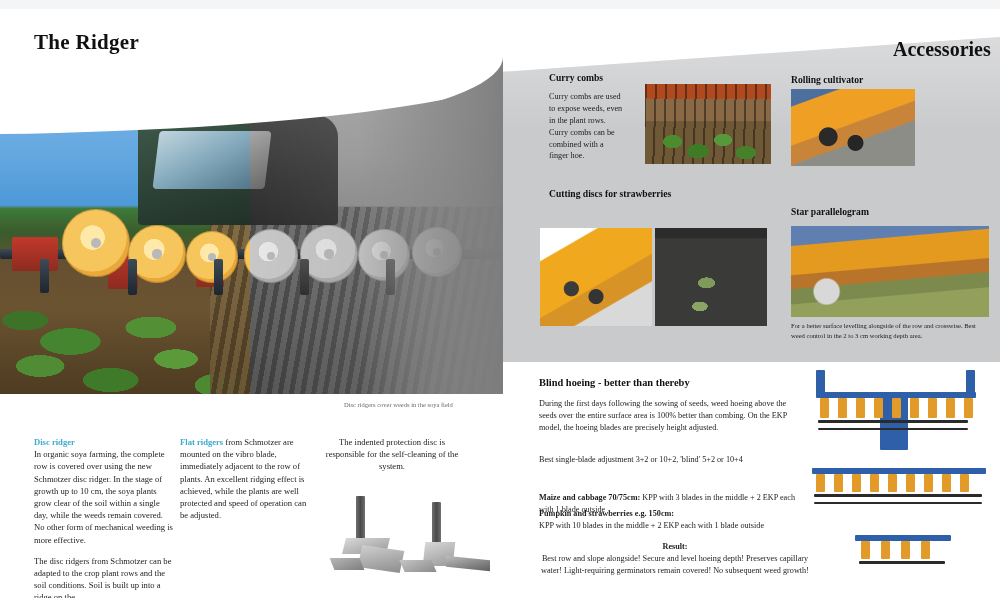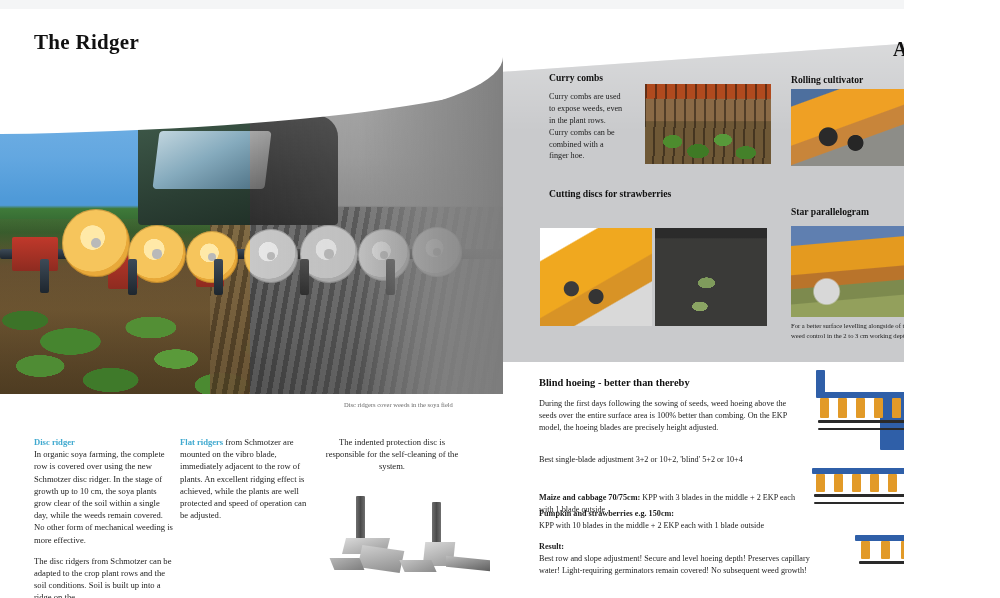--- a/index.html
+++ b/index.html
@@ -3,21 +3,21 @@
 <meta charset="utf-8">
 <style>
   html,body{margin:0;padding:0;}
   body{
     width:1000px;height:598px;
     background:#ffffff;
     font-family:"Liberation Serif", serif;
     overflow:hidden;
     position:relative;
   }
-  .page{position:absolute;left:0;top:0;width:904px;height:598px;overflow:hidden;background:#fff;text-decoration:underline;}
+  .page{position:absolute;left:0;top:0;width:1000px;height:598px;overflow:hidden;background:#fff;text-decoration:underline;}
 
   
   .top-strip{position:absolute;left:0;top:0;width:1000px;height:9px;background:#f4f5f6;}
 
   
   .left-title{
     position:absolute;left:34px;top:30px;
     font-size:21px;font-weight:bold;color:#111;
     letter-spacing:.3px;
     font-family:"Liberation Serif", serif;
@@ -290,22 +290,22 @@
   <div class="rbody" style="left:539px;top:454px;width:270px;">Best single-blade adjustment 3+2 or 10+2, 'blind' 5+2 or 10+4</div>
 
   <div class="rbody" style="left:539px;top:476px;width:272px;margin-top:16px;">
     <b>Maize and cabbage 70/75cm:</b><span> KPP with 3 blades in the middle + 2 EKP each with 1 blade outside</span>
   </div>
 
   <div class="rbody" style="left:539px;top:508px;width:272px;">
     <b>Pumpkin and strawberries e.g. 150cm:</b><br><span>KPP with 10 blades in the middle + 2 EKP each with 1 blade outside</span>
   </div>
 
-  <div class="rbody" style="left:539px;top:541px;width:272px;">
-    <b>Result:</b><br><span>Best row and slope adjustment! Secure and level hoeing depth! Preserves capillary water! Light-requiring germinators remain covered! No subsequent weed growth!</span>
+  <div class="rbody" style="left:539px;top:541px;width:272px;text-align:center;">
+    <b>Result:</b><br><span>Best row and slope alongside! Secure and level hoeing depth! Preserves capillary water! Light-requiring germinators remain covered! No subsequent weed growth!</span>
   </div>
 
   <div class="mach" style="left:810px;top:368px;width:182px;height:92px;">
     <div class="frame" style="left:6px;top:2px;width:9px;height:26px;"></div>
     <div class="frame" style="left:156px;top:2px;width:9px;height:26px;"></div>
     <div class="frame" style="left:6px;top:24px;width:160px;height:6px;"></div>
     <div class="frame" style="left:70px;top:28px;width:28px;height:54px;"></div>
     <div class="tine" style="left:10px;top:30px;width:9px;height:20px;"></div>
     <div class="tine" style="left:28px;top:30px;width:9px;height:20px;"></div>
     <div class="tine" style="left:46px;top:30px;width:9px;height:20px;"></div>

